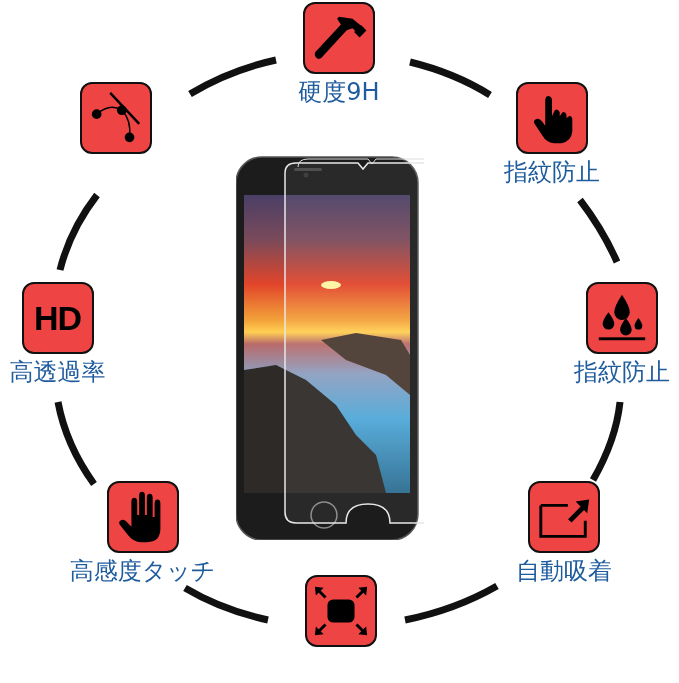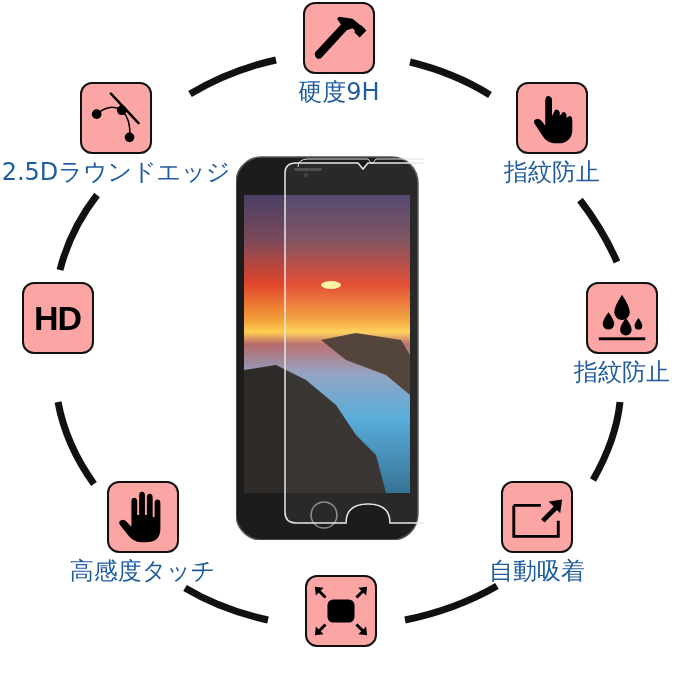--- a/index.html
+++ b/index.html
@@ -1,20 +1,20 @@
 <!DOCTYPE html>
 <html><head>
 <meta charset="utf-8">
 <style>
   html, body { margin:0; padding:0; background:#ffffff; }
   body { width:679px; height:683px; position:relative; overflow:hidden; font-family:"DejaVu Sans", sans-serif; }
   .ring { position:absolute; left:0; top:0; width:679px; height:683px; }
   .feature { position:absolute; display:flex; flex-direction:column; align-items:center; }
   .icon-box {
-    width:72px; height:72px; border:2px solid #111; border-radius:12px; background:#fca5a5;
+    width:72px; height:72px; border:2px solid #111; border-radius:12px; background:#ef4444;
     box-sizing:border-box; display:flex; align-items:center; justify-content:center;
   }
   .icon-box svg { width:58px; height:58px; }
   .label { color:#1f5c9e; font-size:24px; line-height:28px; white-space:nowrap; margin-top:4px; letter-spacing:0px; }
   .phone { position:absolute; left:236px; top:155px; width:188px; height:385px; }
 </style>
 </head>
 <body>
 
 <svg class="ring" viewBox="0 0 679 683">
@@ -95,21 +95,21 @@
       <path d="M30,6 Q38,18 38,24 A8,8 0 0 1 22,24 Q22,18 30,6 Z" fill="#000"></path>
       <path d="M16,24 Q22,32 22,36 A6,6 0 0 1 10,36 Q10,32 16,24 Z" fill="#000"></path>
       <path d="M34,30 Q40,38 40,42 A6,6 0 0 1 28,42 Q28,38 34,30 Z" fill="#000"></path>
       <path d="M47,30 Q51,35 51,38 A4,4 0 0 1 43,38 Q43,35 47,30 Z" fill="#000"></path>
       <rect x="6" y="50" width="48" height="3" fill="#000"></rect>
     </svg>
   </div>
   <div class="label">指紋防止</div>
 </div>
 
-<div class="feature" style="left:477px; top:481px; width:120px;">
+<div class="feature" style="left:504px; top:481px; width:120px;">
   <div class="icon-box">
     <svg viewBox="0 0 60 60">
       <path d="M6,18 L34,18 M6,18 L6,50 L52,50 L52,34" fill="none" stroke="#000" stroke-width="3"></path>
       <path d="M36,34 L50,20" stroke="#000" stroke-width="5"></path>
       <path d="M56,12 L42,14 L54,26 Z" fill="#000"></path>
     </svg>
   </div>
   <div class="label">自動吸着</div>
 </div>
 
@@ -139,26 +139,26 @@
       <path d="M18,14 Q18,10 21,10 Q24,10 24,14 L24,28 L26,28 L26,8 Q26,4 29,4 Q32,4 32,8 L32,28 L34,28 L34,10 Q34,6 37,6 Q40,6 40,10 L40,30 L42,30 L42,16 Q42,12 45,12 Q48,12 48,16 L48,42 Q48,56 34,56 L28,56 Q20,56 14,48 L6,38 Q4,34 8,33 Q11,32 14,36 L18,40 Z" fill="#000"></path>
     </svg>
   </div>
   <div class="label">高感度タッチ</div>
 </div>
 
 <div class="feature" style="left:0px; top:282px; width:115px;">
   <div class="icon-box">
     <span style="font-family:'Liberation Sans', sans-serif; font-size:34px; font-weight:bold; color:#000; letter-spacing:-1px;">HD</span>
   </div>
+  <div class="label">高透過率</div>
 </div>
 
 <div class="feature" style="left:0px; top:82px; width:232px;">
   <div class="icon-box" style="margin-left:0px;">
     <svg viewBox="0 0 60 60">
       <path d="M10,26 Q24,14 36,22 Q46,32 44,50" fill="none" stroke="#000" stroke-width="1.5"></path>
       <path d="M24,4 L54,36" stroke="#000" stroke-width="2.5"></path>
       <circle cx="10" cy="26" r="5" fill="#000"></circle>
       <circle cx="36" cy="22" r="5" fill="#000"></circle>
       <circle cx="44" cy="50" r="5" fill="#000"></circle>
     </svg>
   </div>
-  <div class="label">2.5Dラウンドエッジ</div>
 </div>
 
 </body></html>

